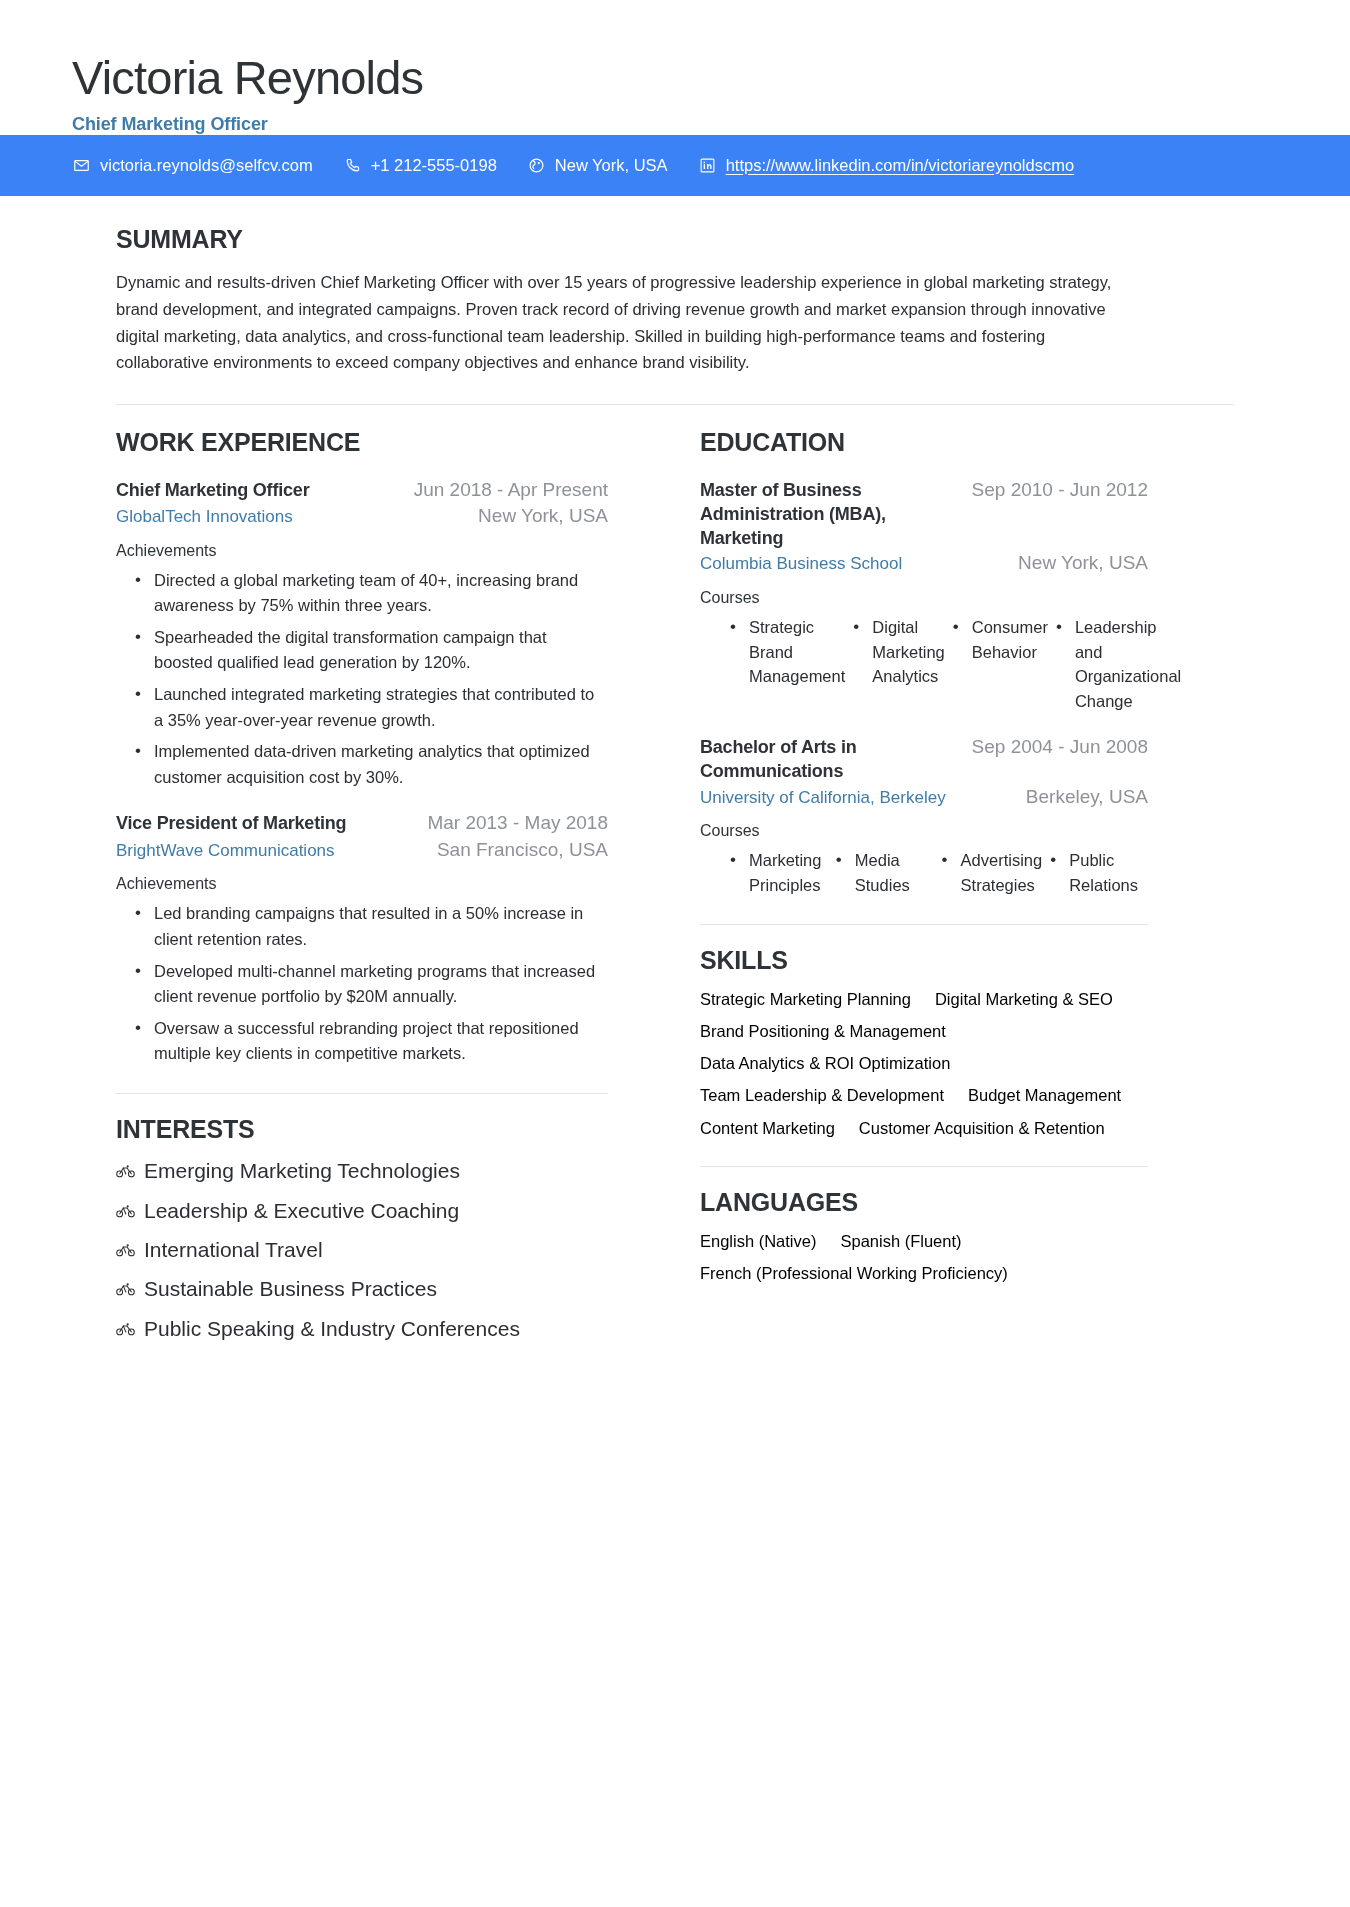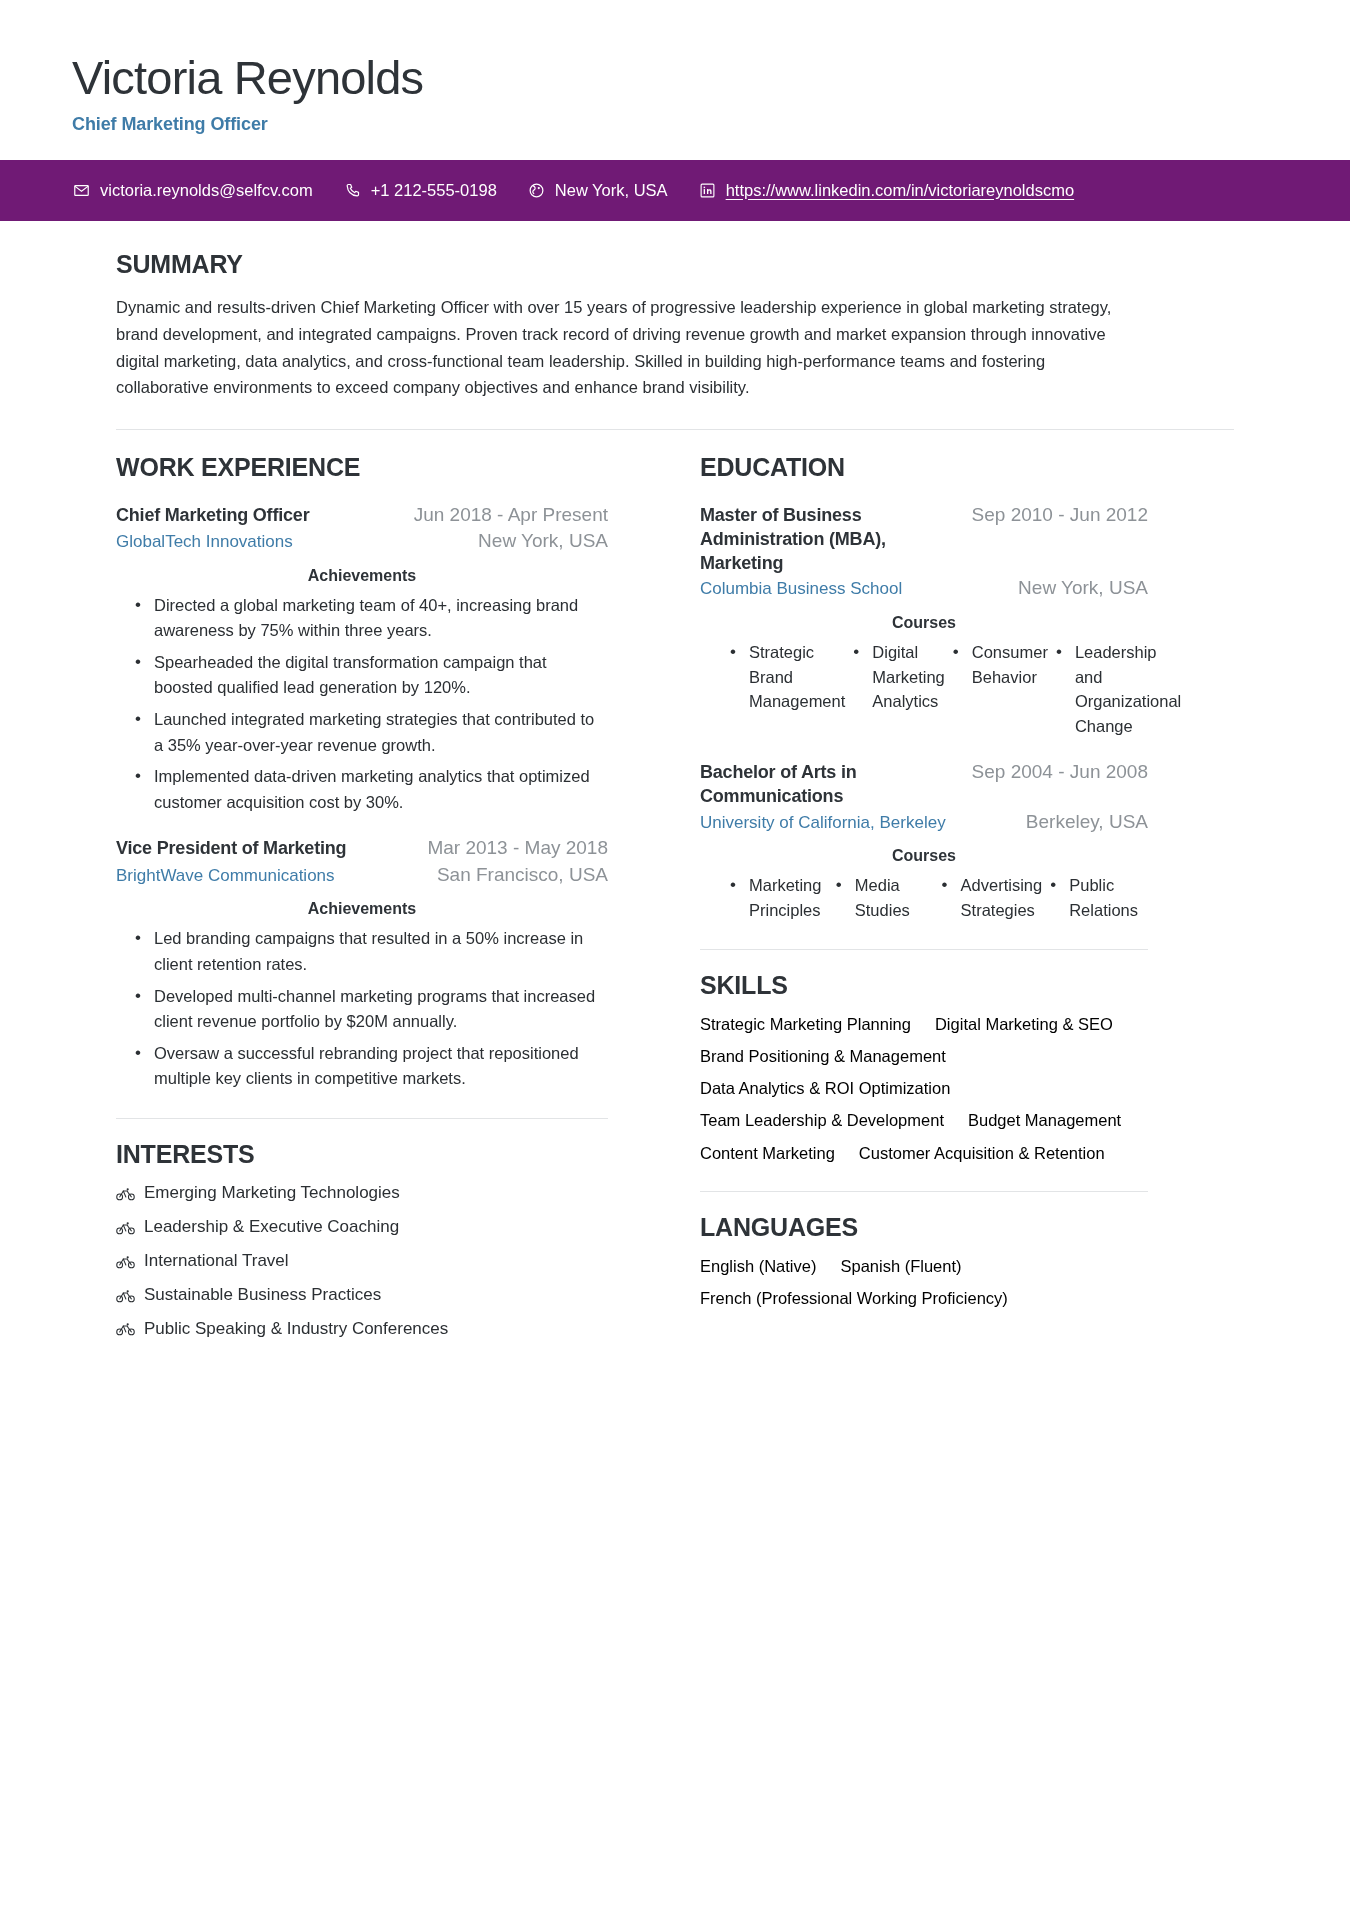--- a/index.html
+++ b/index.html
@@ -33,23 +33,22 @@
   .job-title {
     font-size: 18px;
     font-weight: 700;
     color: #3f7ca8;
     letter-spacing: -0.1px;
     margin-top: 9px;
   }
 
   
   .contact-bar {
-    margin-top: 25px;
     width: 100%;
-    background: #701a75;
+    background: #3b82f6;
     color: #ffffff;
     height: 61px;
     display: flex;
     align-items: center;
     padding-left: 72px;
     gap: 30px;
   }
   .contact-item {
     display: flex;
     align-items: center;
@@ -133,24 +132,23 @@
     color: #8d9297;
     white-space: nowrap;
     text-align: right;
     line-height: 1.4;
   }
   .entry-left { min-width: 0; }
   .entry-right { flex: 0 0 auto; text-align: right; }
 
   .sub-label {
     font-size: 16px;
-    font-weight: 700;
+    font-weight: 400;
     color: #2e3338;
     margin-top: 12px;
-    text-align: center;
   }
 
   ul.bullets {
     margin-top: 8px;
     padding-left: 38px;
     list-style: none;
   }
   ul.bullets li {
     position: relative;
     font-size: 16.5px;
@@ -193,21 +191,21 @@
     color: #2b2f33;
   }
 
   
   .interests-sec { padding-top: 22px; }
   .interest-list { margin-top: 14px; }
   .interest-item {
     display: flex;
     align-items: center;
     gap: 9px;
-    font-size: 17px;
+    font-size: 21px;
     color: #2b2f33;
     margin-bottom: 11px;
     line-height: 1.35;
   }
   .interest-item .bike {
     flex: 0 0 19px;
     width: 19px;
     height: 19px;
     display: inline-flex;
     align-items: center;

